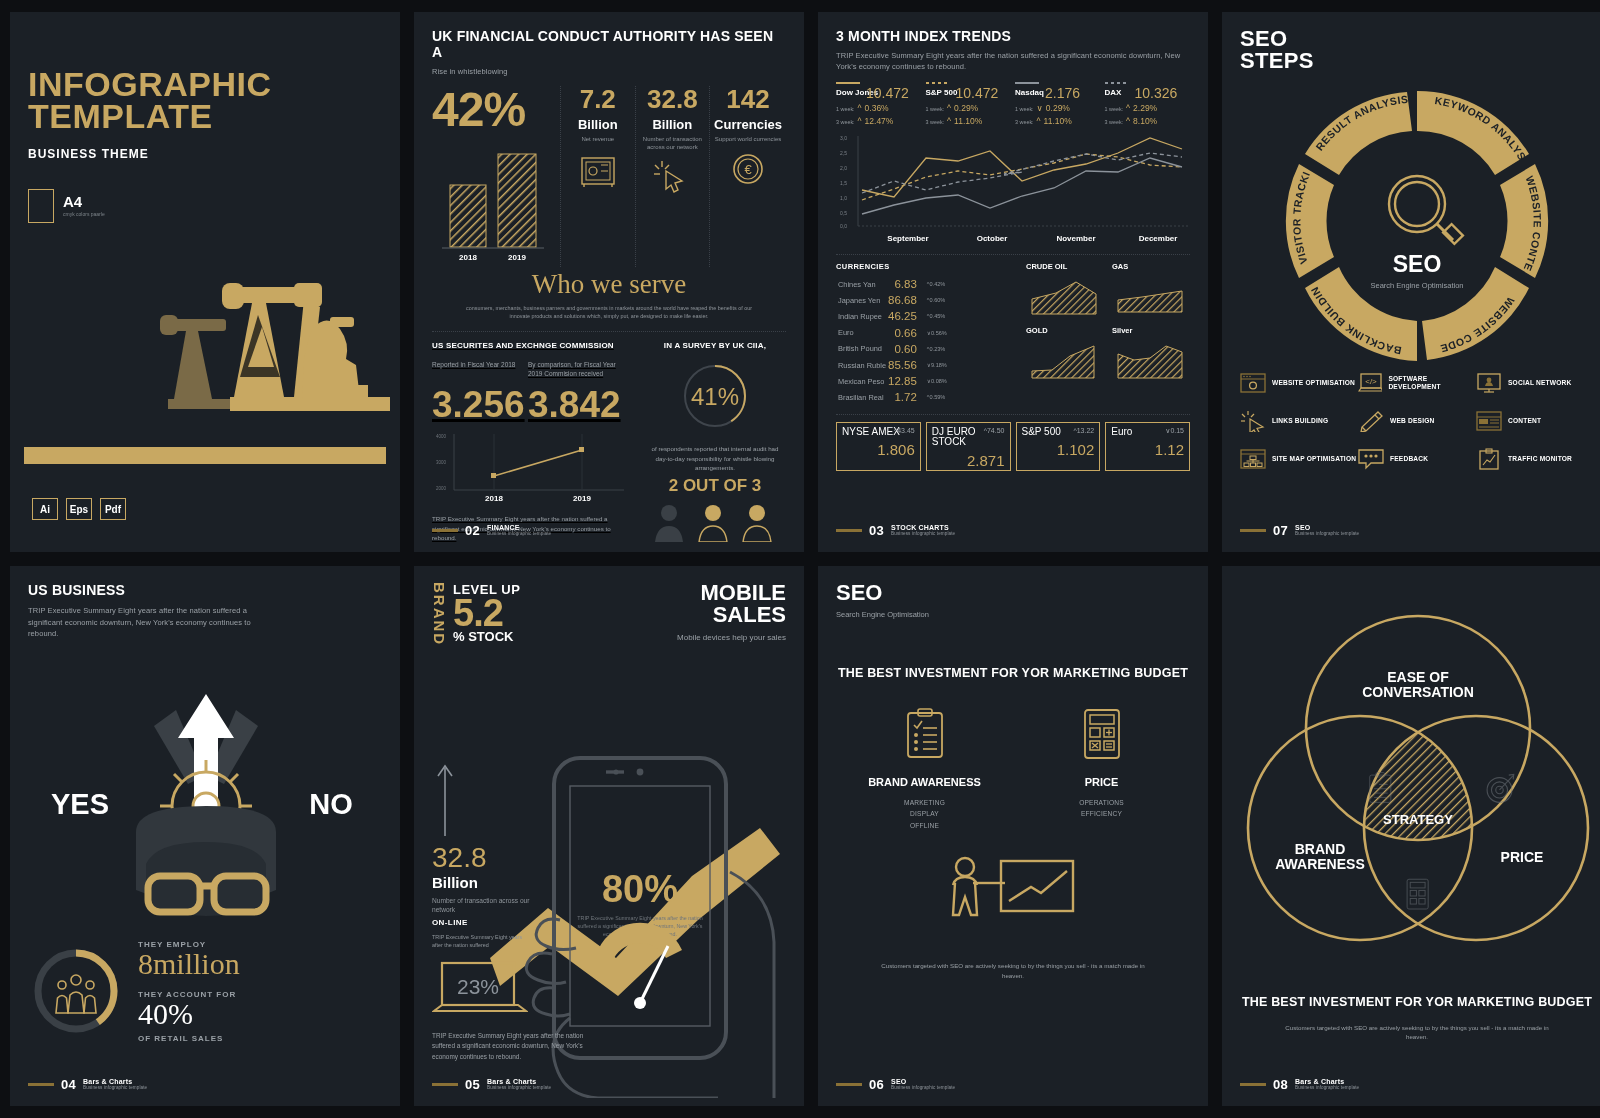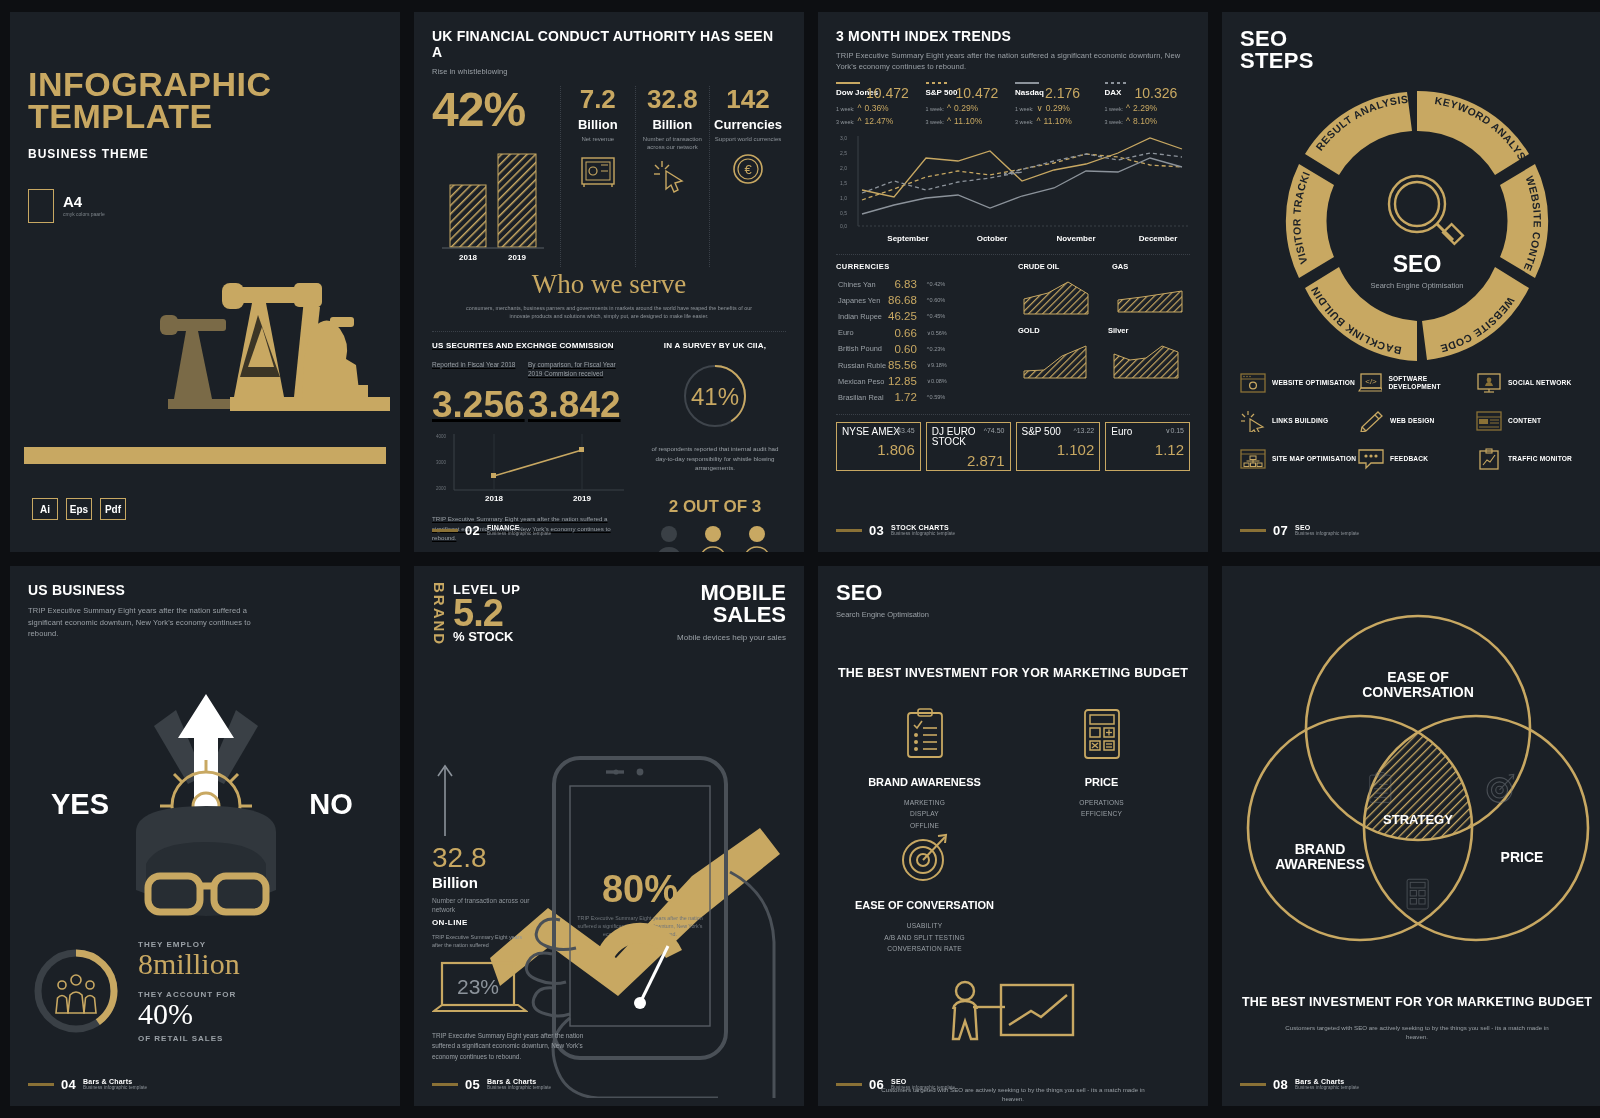--- a/index.html
+++ b/index.html
@@ -271,21 +271,21 @@
       </div>
 
       <div style="flex:1; text-align:center;">
         <div class="hd2">IN A SURVEY BY UK CIIA,</div>
         <svg width="150" height="78" style="margin-top:6px">
           <circle cx="75" cy="39" r="30" fill="none" stroke="#3f454c" stroke-width="2"></circle>
           <circle cx="75" cy="39" r="30" fill="none" stroke="#c8a862" stroke-width="2" stroke-dasharray="77 188" transform="rotate(-90 75 39)"></circle>
           <text x="75" y="48" fill="#c8a862" font-size="24" text-anchor="middle" font-family="Liberation Sans">41%</text>
         </svg>
         <div class="bodytxt" style="padding:0 8px; margin-top:5px">of respondents reported that internal audit had day-to-day responsibility for whistle blowing arrangements.</div>
-        <div style="font-size:17px; color:#c8a862; font-weight:bold; margin-top:25px;text-align:center;">2 OUT OF 3</div>
+        <div style="font-size:17px; color:#c8a862; font-weight:bold; margin-top:4px;text-align:center;">2 OUT OF 3</div>
         <svg width="140" height="42" style="margin-top:4px">
           <g transform="translate(8,2)">
             <circle cx="16" cy="11" r="8" fill="#3a4046"></circle>
               <path d="M2 40 q2 -16 14 -16 q12 0 14 16z" fill="#3a4046"></path>
           </g>
           <g transform="translate(52,2)">
             <circle cx="16" cy="11" r="8" fill="#c8a862"></circle>
               <path d="M2 40 q2 -16 14 -16 q12 0 14 16z" fill="none" stroke="#c8a862" stroke-width="1.4"></path>
           </g>
           <g transform="translate(96,2)">
@@ -443,21 +443,21 @@
           <tr>
                 <td>Brasilian Real</td>
                 <td class="cv">1.72</td>
                 <td class="cp"><span>^</span><span>0.59%</span></td>
               </tr>
         </tbody>
           </table>
       </div>
 
       <div style="flex:1;">
-        <div style="display:flex; gap:16px;">
+        <div style="display:flex; gap:8px;">
           <div style="flex:1;">
             <div style="font-size:7.5px;font-weight:bold;color:#fff;margin-bottom:3px;">CRUDE OIL</div>
             <svg width="78" height="44">
               <defs>
                   <pattern id="h2" width="5" height="5" patternTransform="rotate(45)" patternUnits="userSpaceOnUse">
                     <rect width="5" height="5" fill="#1b2026"></rect>
                     <line x1="0" y1="0" x2="0" y2="5" stroke="#c8a862" stroke-width="2.4"></line>
                   </pattern>
                 </defs>
               <path d="M6 40 L6 25 L30 19 L50 8 L70 20 L70 40 Z" fill="url(#h2)" stroke="#c8a862" stroke-width="1"></path>
@@ -843,35 +843,20 @@
           <line x1="18" y1="35" x2="12" y2="40" stroke="#c8a862" stroke-width="1.3"></line>
           <line x1="26" y1="36" x2="32" y2="36" stroke="#c8a862" stroke-width="1.3"></line>
           <line x1="26" y1="39" x2="32" y2="39" stroke="#c8a862" stroke-width="1.3"></line>
         </svg>
         <div class="c3t">PRICE</div>
         <div class="c3l">
           <div>OPERATIONS</div>
           <div>EFFICIENCY</div>
         </div>
       </div>
-      <div>
-        <svg width="54" height="52">
-          <circle cx="25" cy="29" r="20" fill="none" stroke="#c8a862" stroke-width="2"></circle>
-          <circle cx="25" cy="29" r="13" fill="none" stroke="#c8a862" stroke-width="2"></circle>
-          <circle cx="25" cy="29" r="6" fill="none" stroke="#c8a862" stroke-width="2"></circle>
-          <line x1="25" y1="29" x2="47" y2="6" stroke="#c8a862" stroke-width="2"></line>
-          <polyline points="40,5 48,4 47,12" fill="none" stroke="#c8a862" stroke-width="2"></polyline>
-        </svg>
-        <div class="c3t">EASE OF CONVERSATION</div>
-        <div class="c3l">
-          <div>USABILITY</div>
-          <div>A/B AND SPLIT TESTING</div>
-          <div>CONVERSATION RATE</div>
-        </div>
-      </div>
     </div>
 
     <svg width="140" height="96" style="display:block;margin:22px auto 0">
       <g fill="none" stroke="#c8a862" stroke-width="2.4">
         <circle cx="22" cy="14" r="9"></circle>
         <path d="M10 32 q2 -8 12 -8 q10 0 12 8"></path>
         <path d="M12 30 L10 62 L16 62 L22 44 L28 62 L34 62 L32 30"></path>
         <line x1="30" y1="30" x2="62" y2="30"></line>
         <rect x="58" y="8" width="72" height="50"></rect>
         <polyline points="66,48 88,34 98,40 124,18"></polyline>

